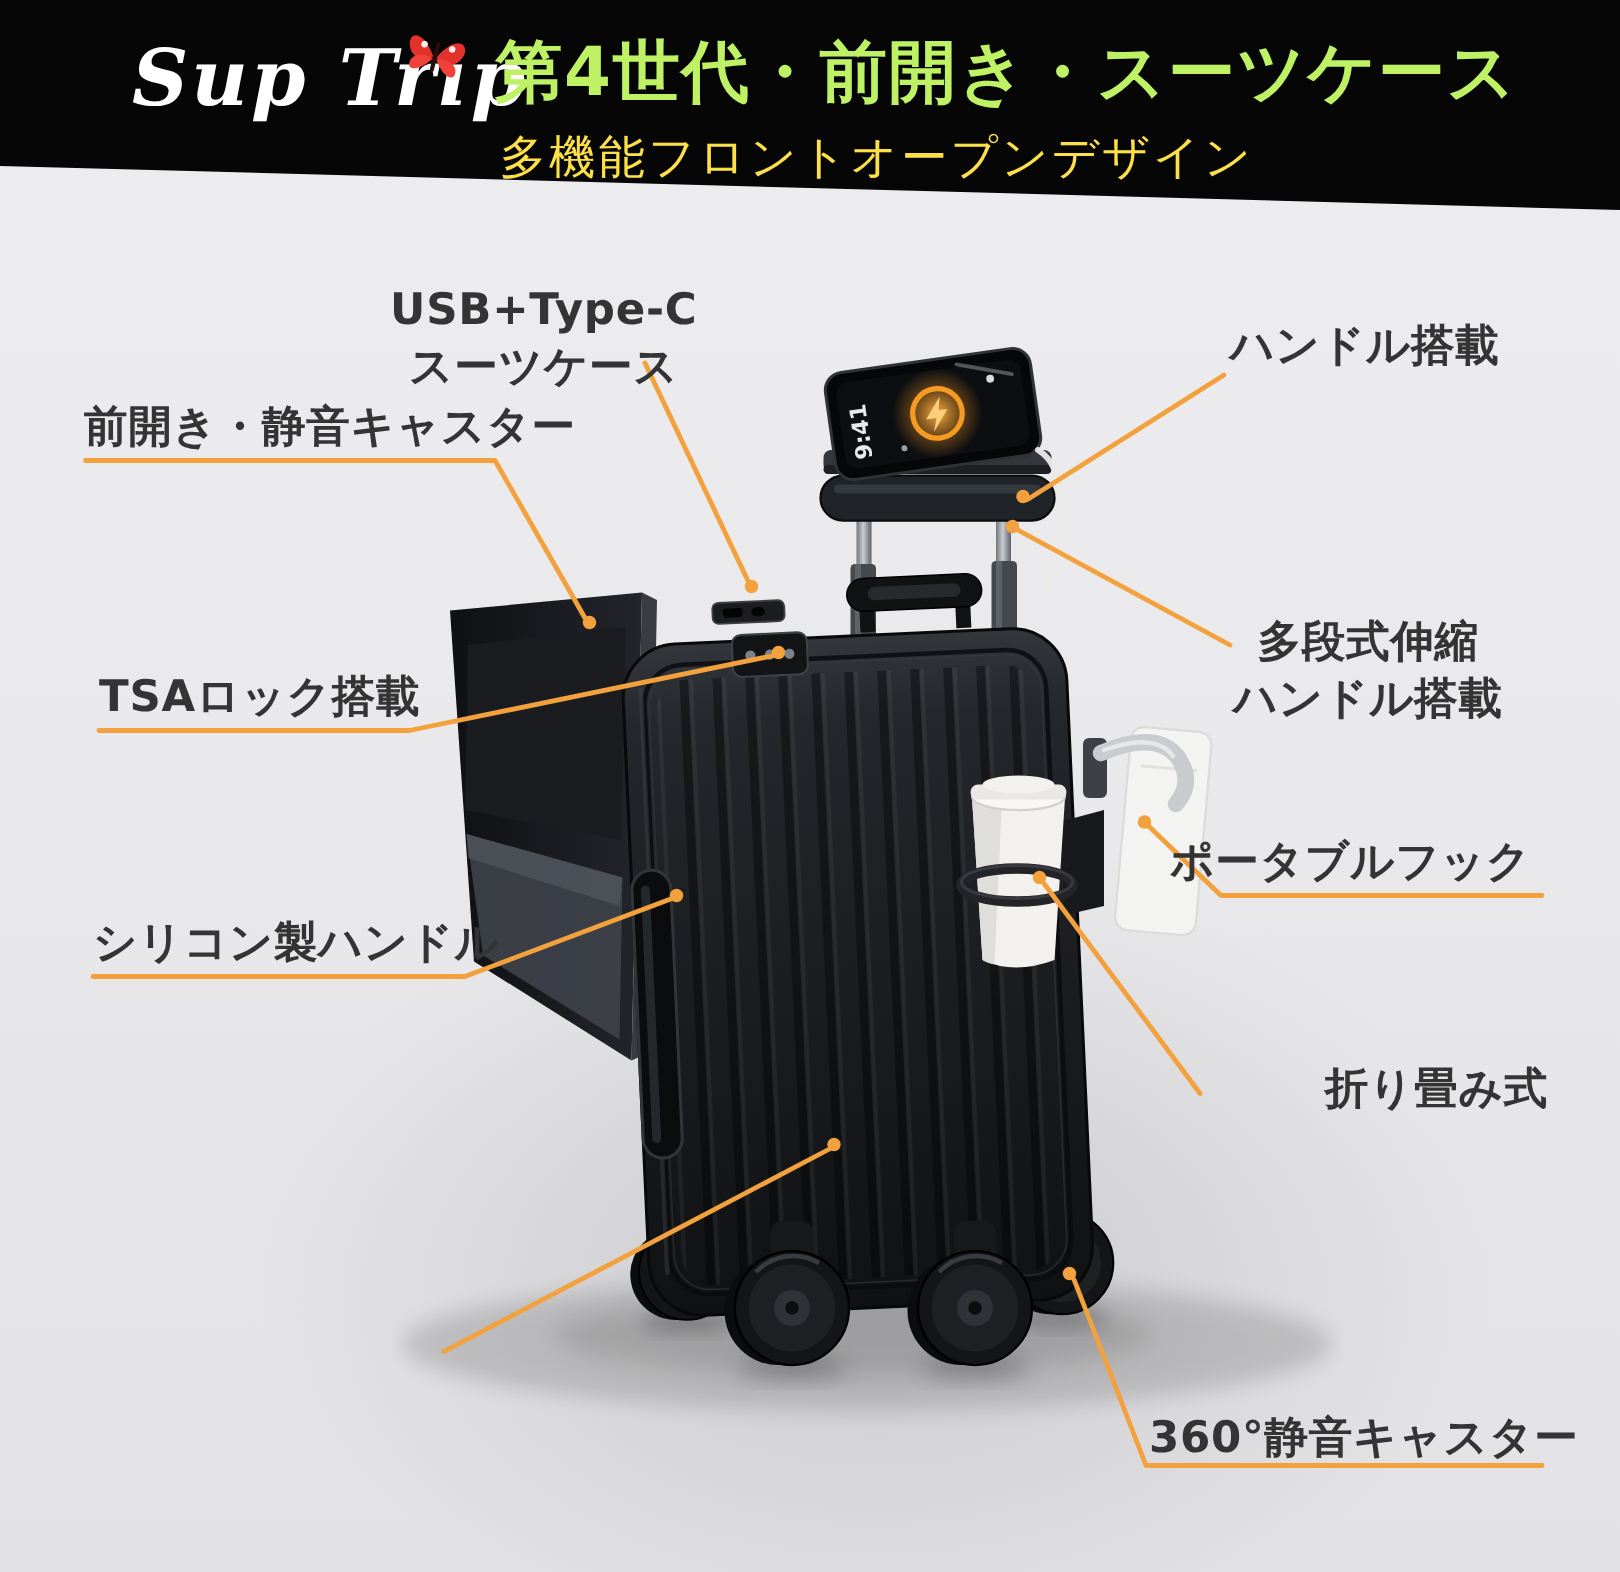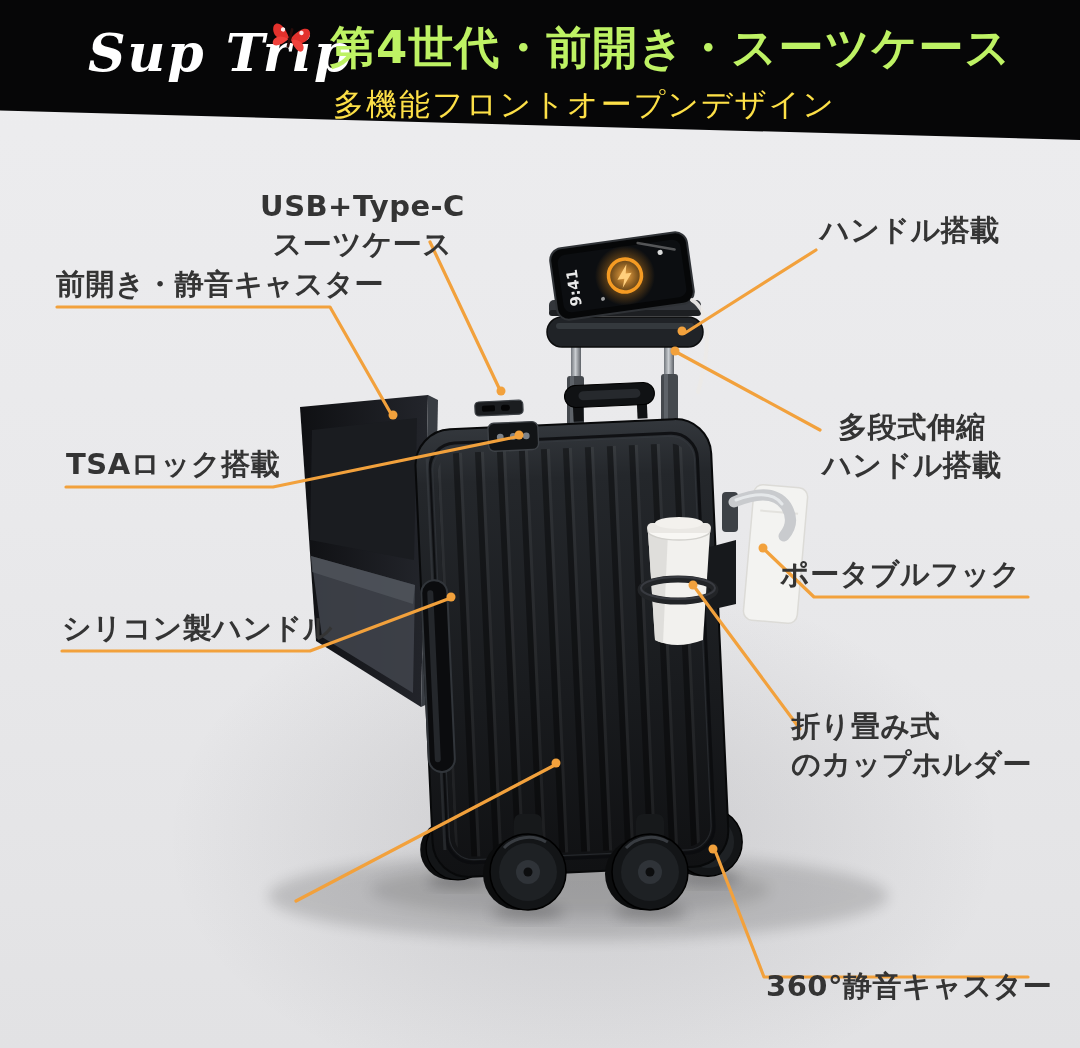--- a/index.html
+++ b/index.html
@@ -8,21 +8,21 @@
     background:
       radial-gradient(55% 36% at 54% 80%, rgba(60,60,66,0.16), rgba(0,0,0,0) 70%),
       linear-gradient(180deg,#ededef 0%, #e9e9eb 50%, #e2e2e4 100%);}
   .illustration{position:absolute;inset:0;width:1080px;height:1048px;z-index:1;}
   .leaders{position:absolute;inset:0;width:1080px;height:1048px;z-index:2;pointer-events:none;}
   .leaders polyline{fill:none;stroke:var(--accent,#F2A13C);stroke-width:3.2;stroke-linejoin:round;stroke-linecap:round;}
   .leaders circle{fill:var(--accent,#F2A13C);}
   .callout{position:absolute;z-index:3;font-size:29px;font-weight:600;color:var(--label,#343434);
     line-height:1.3;letter-spacing:0.5px;white-space:nowrap;}
   .callout.center{text-align:center;margin-top:28px;}
-  .callout.right{font-family:Liberation Serif, serif;}
+  .callout.right{text-align:right;font-family:Liberation Serif, serif;}
   .banner{position:absolute;top:0;left:0;width:1080px;height:140px;z-index:5;background:var(--banner-bg,#060607);
     clip-path:polygon(0 0,100% 0,100% 100%,0 79%);}
   .logo{position:absolute;left:88px;top:22px;font-family:"DejaVu Serif",serif;font-style:italic;font-weight:bold;
     font-size:52px;color:#ffffff;letter-spacing:2px;}
   .butterfly{position:absolute;left:268px;top:18px;width:44px;height:40px;}
   .banner-title{position:absolute;left:330px;top:18px;font-size:45px;font-weight:bold;color:#bef264;letter-spacing:1px;}
   .banner-subtitle{position:absolute;left:333px;top:84px;font-size:31px;font-weight:normal;color:#fde047;letter-spacing:2px;}
 </style>
 </head>
 <body>
@@ -245,25 +245,24 @@
   <div class="callout" style="left:780px;top:556px;">
     <div>ポータブルフック</div>
   </div>
 
   <div class="callout" style="left:62px;top:610px;">
     <div>シリコン製ハンドル</div>
   </div>
 
   <div class="callout right" style="right:48px;top:708px;">
     <div>折り畳み式</div>
-    <div>のカップホルダー</div>
-  </div>
-
-
-  <div class="callout" style="left:766px;top:968px;text-align:right;">
+  </div>
+
+
+  <div class="callout" style="left:766px;top:940px;text-align:right;">
     <div>360°静音キャスター</div>
   </div>
 
   <div class="banner">
     <div class="logo">Sup Trip</div>
     <svg class="butterfly" viewBox="0 0 40 36" aria-hidden="true">
       <g transform="rotate(14 20 18)">
         <path d="M19 18 C 8 2, 0 8, 4 16 C 7 22, 14 22, 19 18" fill="#e3312c"></path>
         <path d="M21 18 C 30 0, 40 6, 36 15 C 33 22, 26 22, 21 18" fill="#e3312c"></path>
         <path d="M19 19 C 12 30, 4 30, 6 23 C 8 18, 14 18, 19 19" fill="#f0413b"></path>

